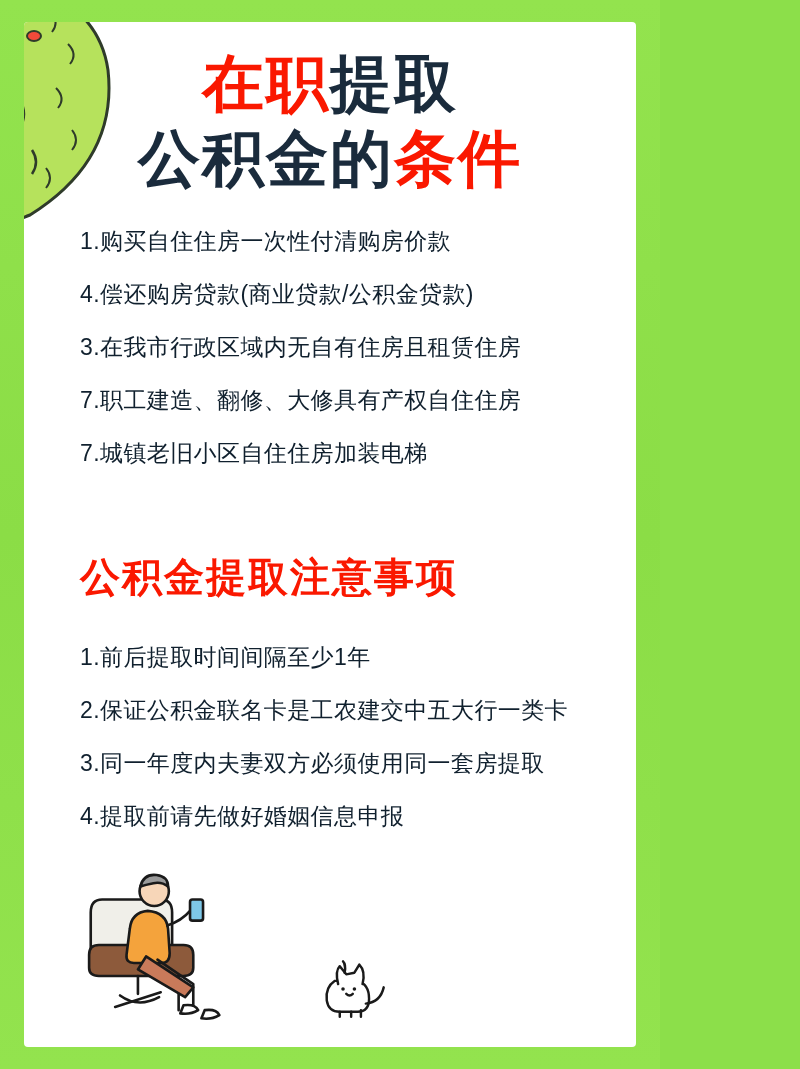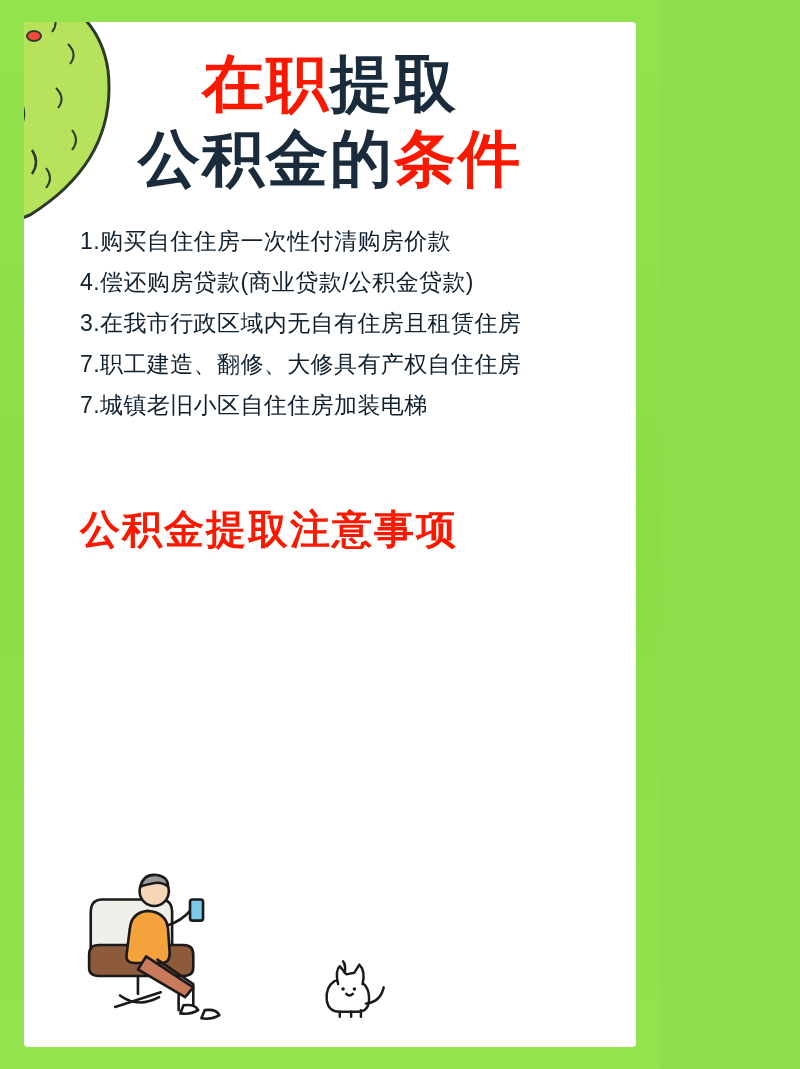--- a/index.html
+++ b/index.html
@@ -70,20 +70,21 @@
     padding: 0;
     list-style: none;
   }
   .list-item {
     font-size: 23px;
     color: #10202e;
     line-height: 1.0;
     padding: 9px 0;
     letter-spacing: 0.4px;
     white-space: nowrap;
+    margin-top: 12px;
   }
   .conditions-list {
     margin-top: 26px;
   }
 
   .subheading {
     font-size: 40px;
     font-weight: bold;
     color: #fa1800;
     letter-spacing: 2px;
@@ -148,20 +149,28 @@
         <li class="list-item">1.购买自住住房一次性付清购房价款</li>
         <li class="list-item">4.偿还购房贷款(商业贷款/公积金贷款)</li>
         <li class="list-item">3.在我市行政区域内无自有住房且租赁住房</li>
         <li class="list-item">7.职工建造、翻修、大修具有产权自住住房</li>
         <li class="list-item">7.城镇老旧小区自住住房加装电梯</li>
       </ul>
     </div>
 
     <div class="subheading">公积金提取注意事项</div>
 
+    <div class="section">
+      <ul class="list notes-list">
+        <li class="list-item">1.前后提取时间间隔至少1年</li>
+        <li class="list-item">2.保证公积金联名卡是工农建交中五大行一类卡</li>
+        <li class="list-item">3.同一年度内夫妻双方必须使用同一套房提取</li>
+        <li class="list-item">4.提取前请先做好婚姻信息申报</li>
+      </ul>
+    </div>
 
     <svg class="illustration" viewBox="0 0 752 240">
 
       <g stroke="#1a1a1a" stroke-width="3.2" fill="none" stroke-linecap="round" stroke-linejoin="round">
 
         <path d="M 96 96 q -14 0 -14 16 l 0 58 q 0 14 14 14 l 72 0 q 14 0 14 -14 l 0 -58 q 0 -16 -14 -16 z" fill="#f0efe9"></path>
 
         <path d="M 92 152 l 104 0 q 12 0 12 12 l 0 16 q 0 10 -12 10 l -104 0 q -12 0 -12 -10 l 0 -16 q 0 -12 12 -12 z" fill="#8d5a3b"></path>
 
         <path d="M 140 190 l 0 22"></path>

